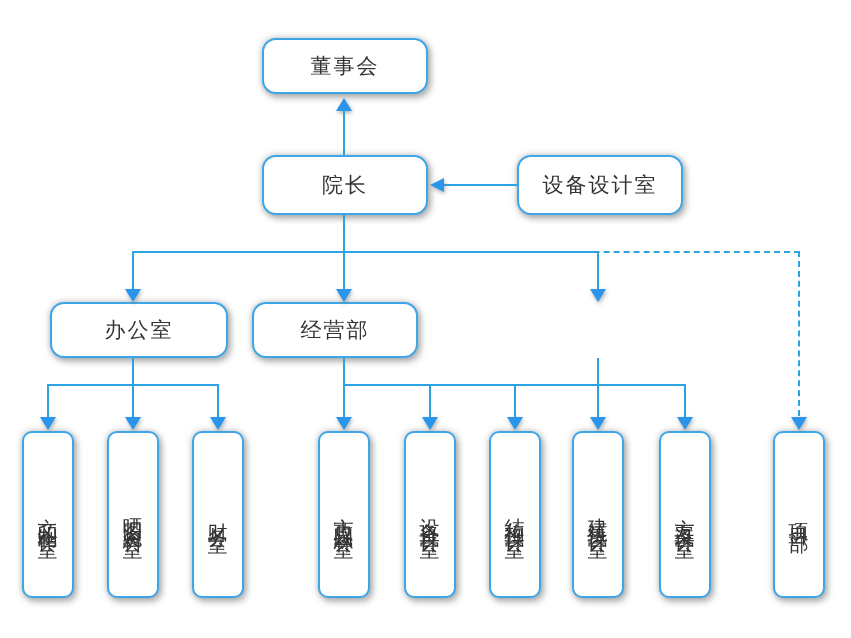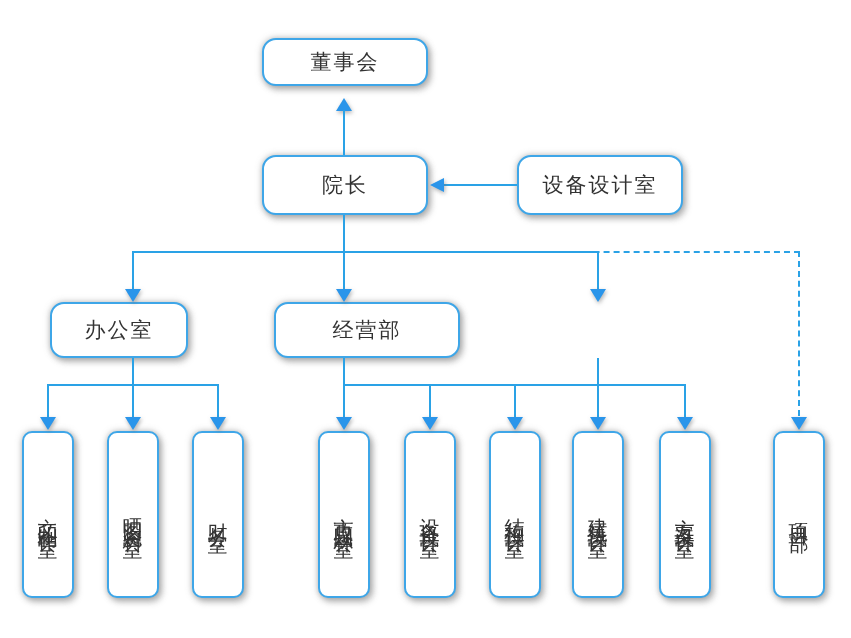--- a/index.html
+++ b/index.html
@@ -31,35 +31,35 @@
   .arr{position:absolute;width:0;height:0;filter:drop-shadow(1px 2px 2px rgba(110,110,110,.55));}
   .arr-down{border-left:8px solid transparent;border-right:8px solid transparent;border-top:13px solid #2a95ea;}
   .arr-up{border-left:8px solid transparent;border-right:8px solid transparent;border-bottom:13px solid #2a95ea;}
   .arr-left{border-top:7px solid transparent;border-bottom:7px solid transparent;border-right:14px solid #2a95ea;}
 </style>
 </head>
 <body>
 
 <div id="canvas">
 
-  <div class="hbox" style="left:262px;top:38px;width:166px;height:48px;">
+  <div class="hbox" style="left:262px;top:38px;width:166px;height:56px;">
     <span>董事会</span>
   </div>
 
   <div class="hbox" style="left:262px;top:155px;width:166px;height:60px;align-items:center;">
     <span>院长</span>
   </div>
   <div class="hbox" style="left:517px;top:155px;width:166px;height:60px;">
     <span>设备设计室</span>
   </div>
 
-  <div class="hbox" style="left:50px;top:302px;width:138px;height:56px;">
+  <div class="hbox" style="left:50px;top:302px;width:178px;height:56px;">
     <span>办公室</span>
   </div>
-  <div class="hbox" style="left:274px;top:302px;width:186px;height:56px;">
+  <div class="hbox" style="left:252px;top:302px;width:166px;height:56px;">
     <span>经营部</span>
   </div>
 
   <div class="vbox" style="left:22px;top:431px;width:52px;height:167px;">
     <span>文印制作室</span>
   </div>
   <div class="vbox" style="left:107px;top:431px;width:52px;height:167px;">
     <span>晒图资料室</span>
   </div>
   <div class="vbox" style="left:192px;top:431px;width:52px;height:167px;">

